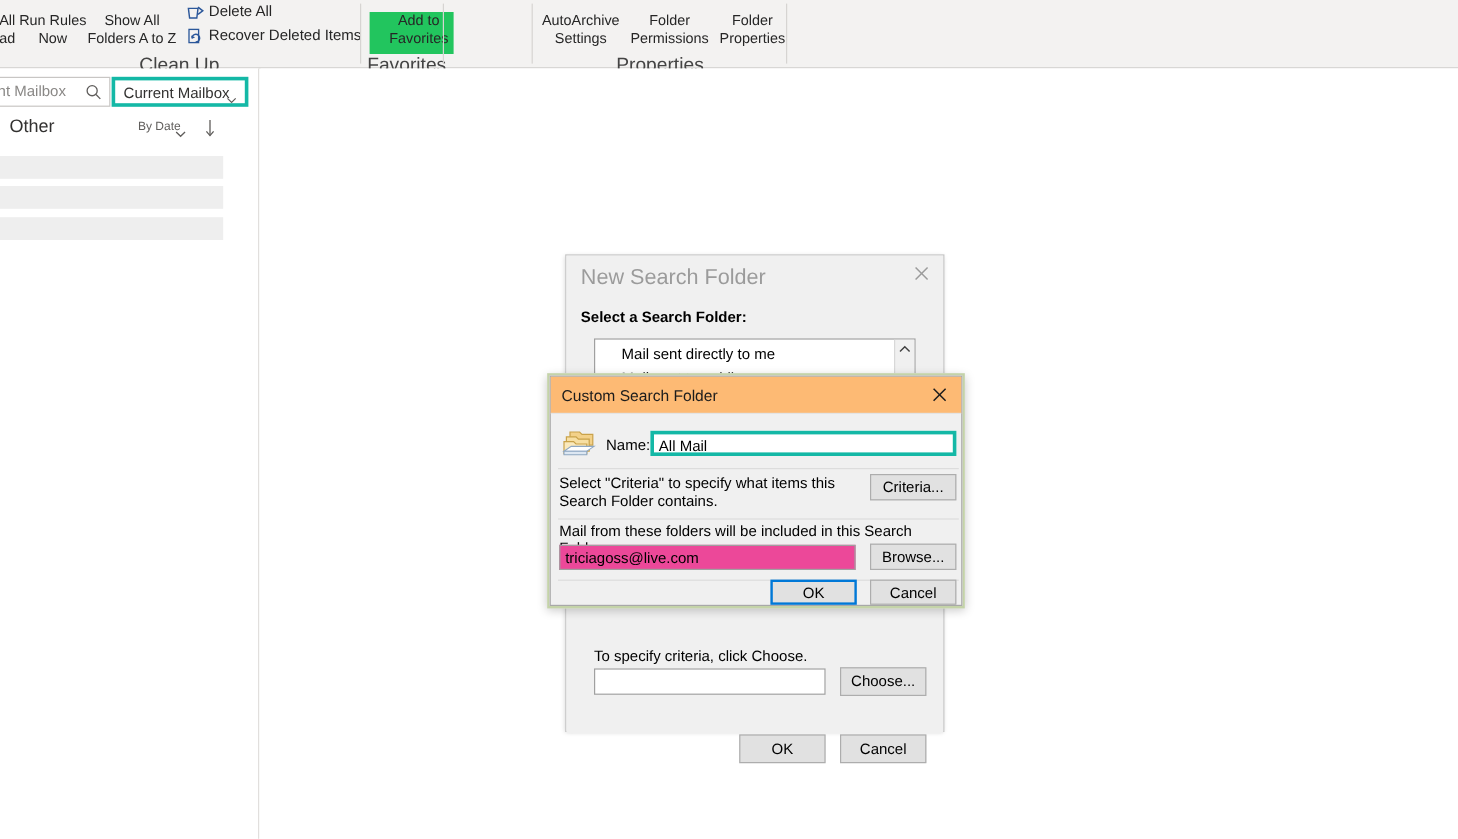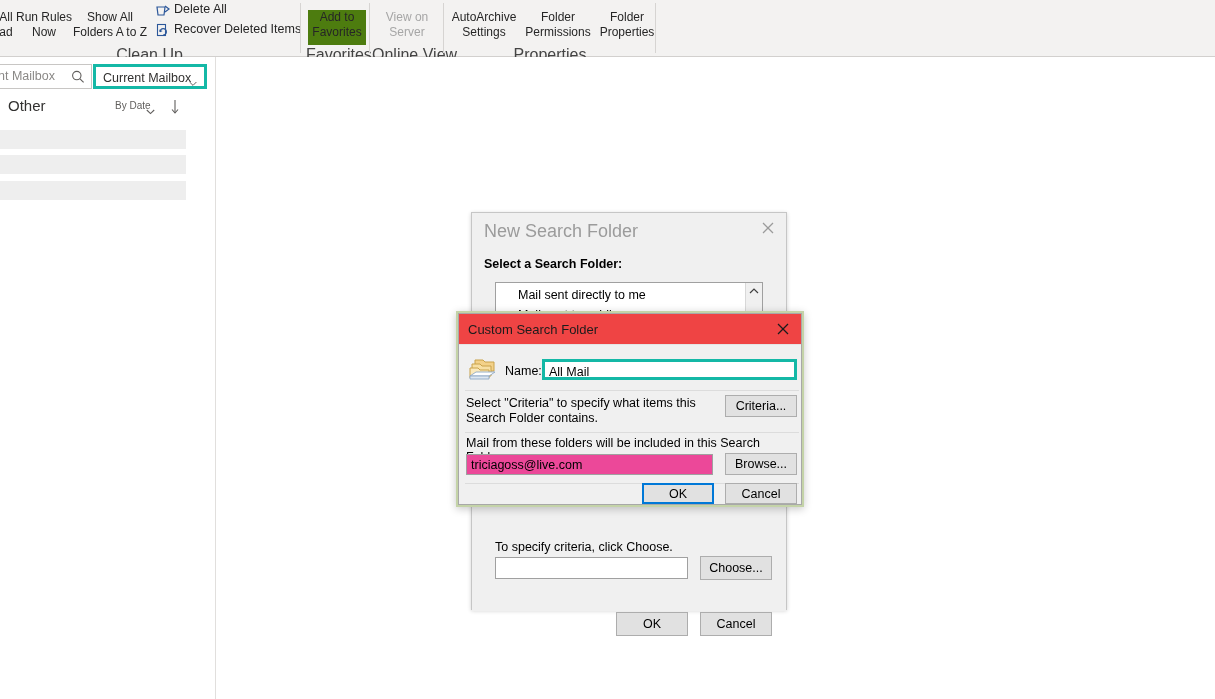--- a/index.html
+++ b/index.html
@@ -53,21 +53,22 @@
   .rib-btn {
     position: absolute;
     text-align: center;
     font-size: 12px;
     line-height: 15px;
     color: #262626;
     white-space: pre-line;
     cursor: default;
   }
   .rib-btn.sel {
-    background: #4d7c0f;
+    background: #22c55e;
+    padding-left: 12px;
   }
   .rib-btn.disabled {
     color: #a6a6a6;
   }
   .rib-smallbtn {
     position: absolute;
     font-size: 12.5px;
     line-height: 17px;
     color: #262626;
     white-space: nowrap;
@@ -290,21 +291,21 @@
     height: 100%;
     border: 1px solid #a8a8a8;
     box-sizing: border-box;
     background: #f0f0f0;
   }
   #csf-title {
     position: absolute;
     left: 0; top: 0;
     width: 100%;
     height: 31px;
-    background: #ef4444;
+    background: #fdba74;
     border-bottom: 1px solid #e4e4e4;
     box-sizing: border-box;
   }
   #csf-title .txt {
     position: absolute;
     left: 9px; top: 8px;
     font-size: 13px;
     color: #1c1c1c;
   }
   #csf-close {
@@ -469,25 +470,20 @@
   </div>
   <div class="rib-sep" style="left:300px;"></div>
 
   <div class="rib-group" style="left:306px; width:62px;">
     <div class="rib-btn sel" style="left:2px; top:0px; width:58px; padding-top:0px; height:35px;">Add to
 Favorites</div>
     <div class="rib-grouplabel">Favorites</div>
   </div>
   <div class="rib-sep" style="left:369px;"></div>
 
-  <div class="rib-group" style="left:372px; width:70px;">
-    <div class="rib-btn disabled" style="left:0px; top:0px; width:70px;">View on
-Server</div>
-    <div class="rib-grouplabel">Online View</div>
-  </div>
   <div class="rib-sep" style="left:443px;"></div>
 
   <div class="rib-group" style="left:446px; width:208px;">
     <div class="rib-btn" style="left:0px; top:0px; width:76px;">AutoArchive
 Settings</div>
     <div class="rib-btn" style="left:76px; top:0px; width:72px;">Folder
 Permissions</div>
     <div class="rib-btn" style="left:148px; top:0px; width:66px;">Folder
 Properties</div>
     <div class="rib-grouplabel">Properties</div>

